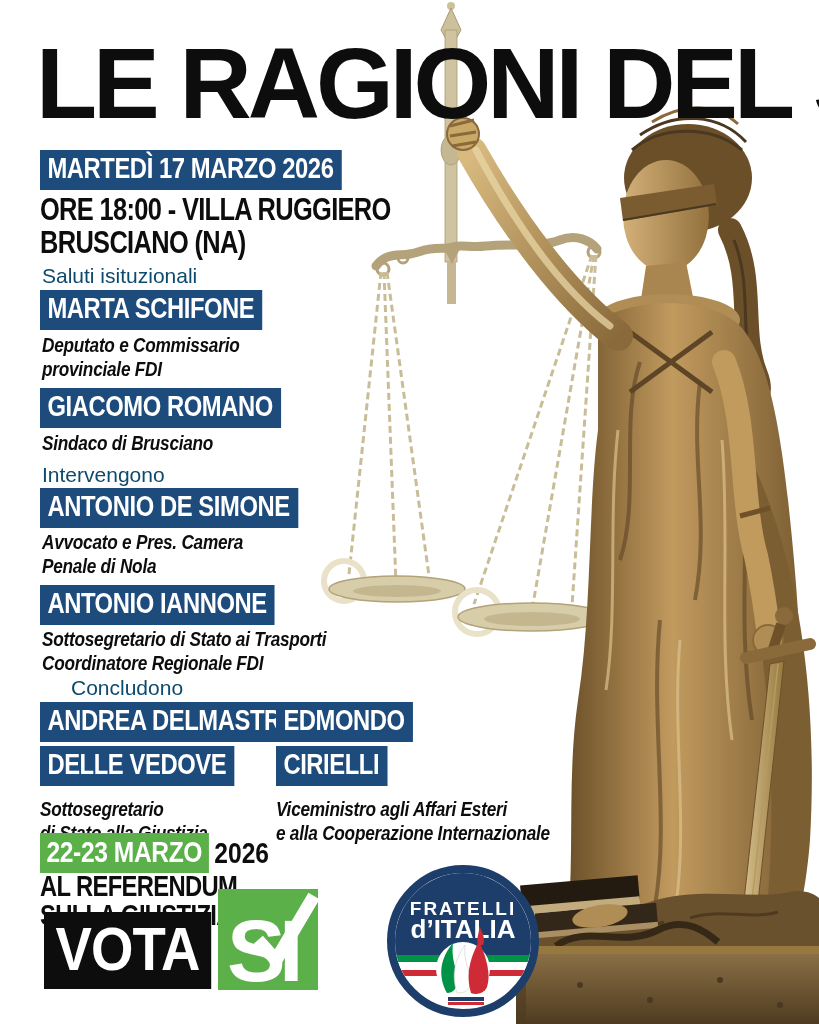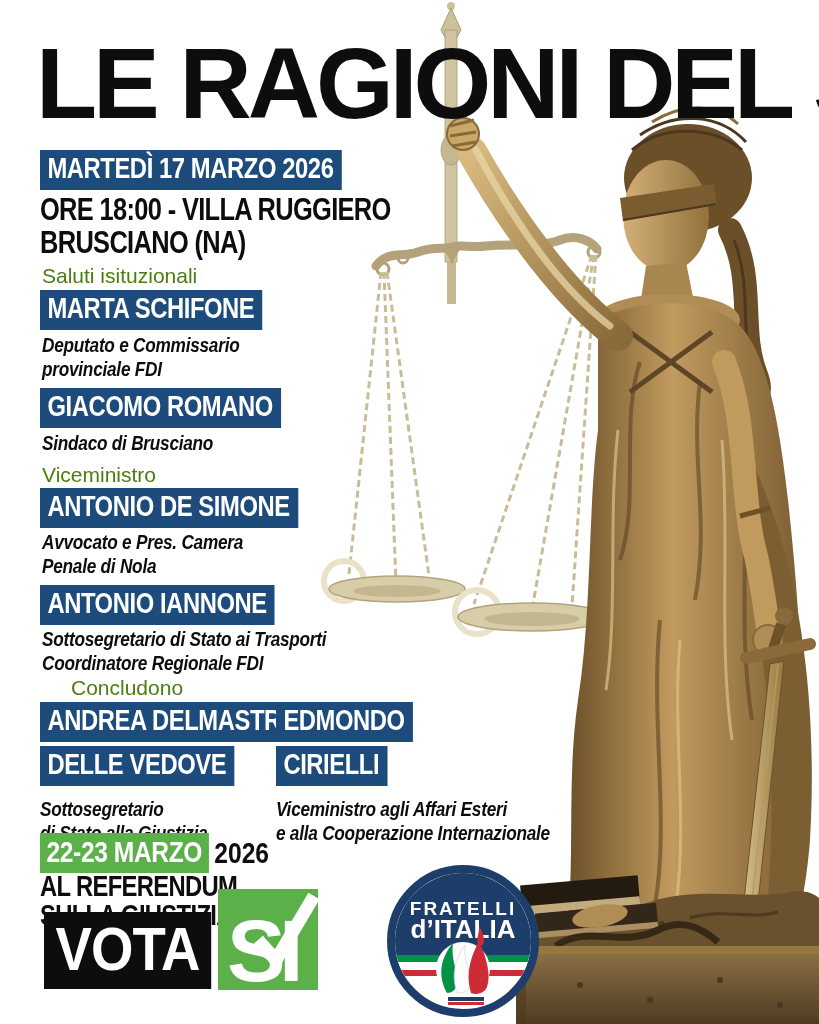--- a/index.html
+++ b/index.html
@@ -17,21 +17,21 @@
   }
   .banner{
     display:inline-block;background:#1d4b7c;color:#ffffff;font-weight:bold;
     font-size:29px;line-height:1;padding:4px 10px 7px 9px;white-space:nowrap;
     letter-spacing:-0.5px;
   }
   .bigline{
     font-size:31px;font-weight:bold;line-height:1;letter-spacing:-0.8px;
     white-space:nowrap;color:#0d0d0d;
   }
-  .label{font-size:21px;color:#4d7c0f;letter-spacing:0;white-space:nowrap;}
+  .label{font-size:21px;color:#0c4a6e;letter-spacing:0;white-space:nowrap;}
   .role{
     font-size:21px;font-weight:bold;font-style:italic;line-height:1.13;
     letter-spacing:-0.3px;white-space:nowrap;color:#0d0d0d;
   }
   .role span{display:block;}
   .namecol .banner{margin-bottom:4px;}
   .dates-row{display:flex;align-items:center;white-space:nowrap;}
   .green-banner{
     display:inline-block;background:#5bb04a;color:#ffffff;font-weight:bold;
     font-size:30px;line-height:1;padding:4px 8px 6px;letter-spacing:-0.5px;
@@ -177,21 +177,21 @@
     <span>provinciale FDI</span>
   </div>
 
   <div class="abs txt cond" style="left:40px;top:388px;">
     <span class="banner">GIACOMO ROMANO</span>
   </div>
   <div class="abs txt role cond" style="left:42px;top:431px;">
     <span>Sindaco di Brusciano</span>
   </div>
 
-  <div class="abs txt label" style="left:42px;top:463px;">Viceministro</div>
+  <div class="abs txt label" style="left:42px;top:463px;">Intervengono</div>
   <div class="abs txt cond" style="left:40px;top:488px;">
     <span class="banner">ANTONIO DE SIMONE</span>
   </div>
   <div class="abs txt role cond" style="left:42px;top:530px;">
     <span>Avvocato e Pres. Camera</span>
     <span>Penale di Nola</span>
   </div>
 
   <div class="abs txt cond" style="left:40px;top:585px;">
     <span class="banner">ANTONIO IANNONE</span>

